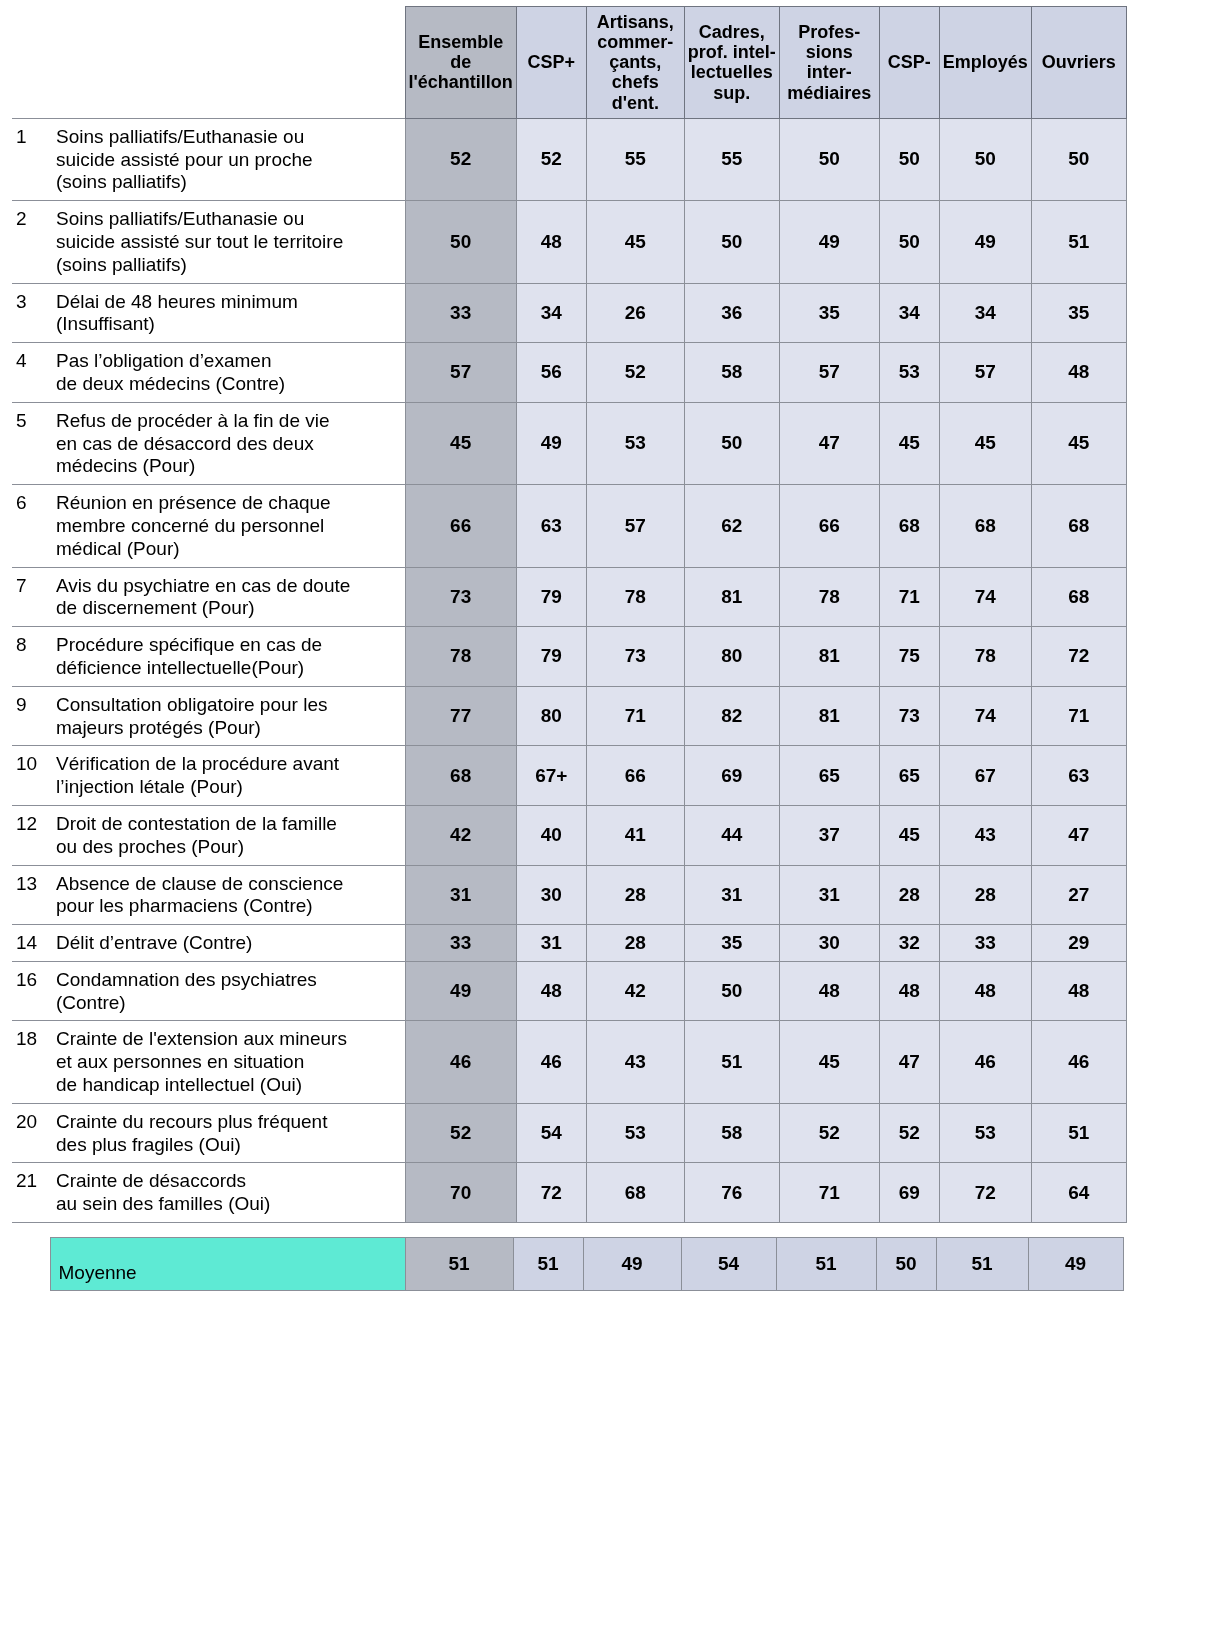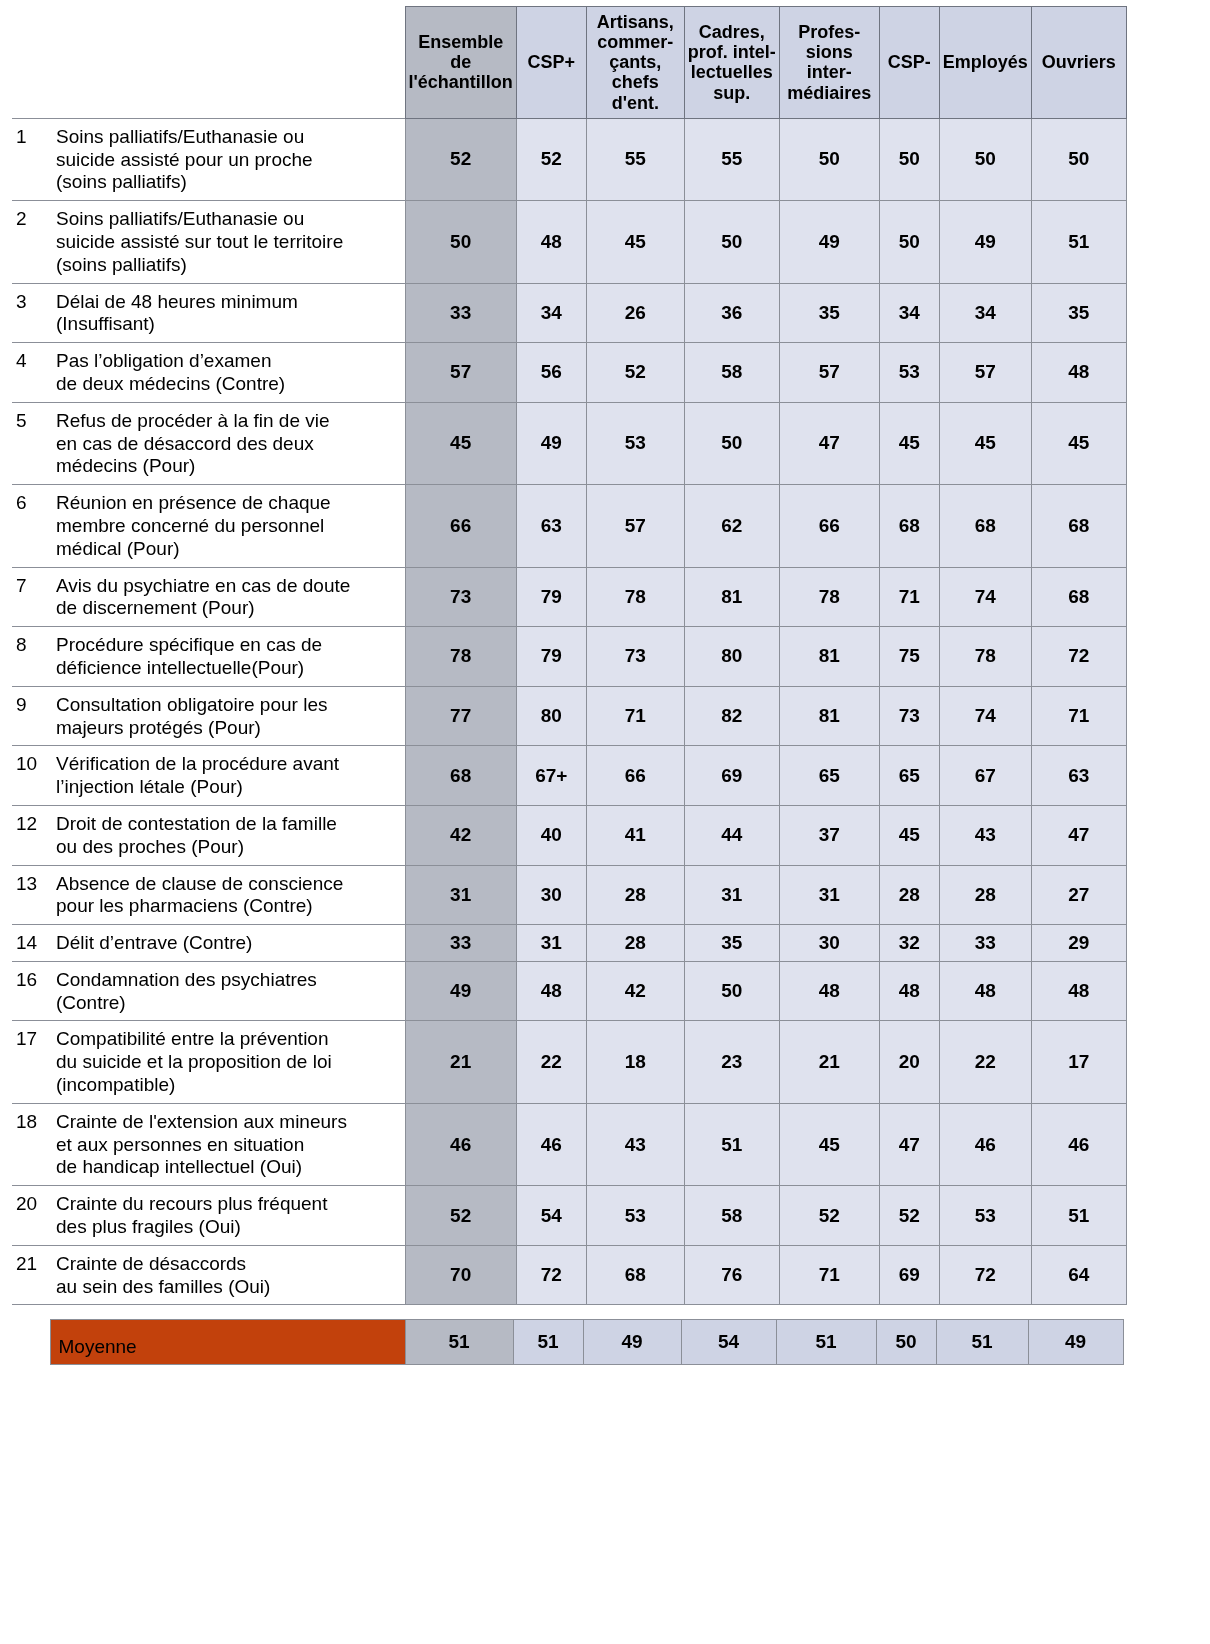--- a/index.html
+++ b/index.html
@@ -97,26 +97,26 @@
   }
 
   
   table.avg {
     border-collapse: collapse;
     table-layout: fixed;
     margin-left: 12px;
     margin-top: 14px;
   }
   td.avg-label {
-    background: #c2410c;
+    background: #5eead4;
     border: 1px solid #8b8f98;
     font-size: 19px;
     text-align: left;
     vertical-align: middle;
-    padding: 16px 6px 6px 8px;
+    padding: 24px 6px 6px 8px;
   }
   td.avg-blank {
     border: none;
     background: #ffffff;
   }
   td.avg-val {
     border: 1px solid #8b8f98;
     background: #ced3e4;
     font-size: 19px;
     font-weight: bold;
@@ -393,36 +393,20 @@
             <span class="lbl-line">(Contre)</span>
           </td>
           <td class="val ens">49</td>
           <td class="val">48</td>
           <td class="val">42</td>
           <td class="val">50</td>
           <td class="val">48</td>
           <td class="val">48</td>
           <td class="val">48</td>
           <td class="val">48</td>
-        </tr>
-        <tr>
-          <td class="num">17</td>
-          <td class="label">
-            <span class="lbl-line">Compatibilité entre la prévention</span>
-            <span class="lbl-line">du suicide et la proposition de loi</span>
-            <span class="lbl-line">(incompatible)</span>
-          </td>
-          <td class="val ens">21</td>
-          <td class="val">22</td>
-          <td class="val">18</td>
-          <td class="val">23</td>
-          <td class="val">21</td>
-          <td class="val">20</td>
-          <td class="val">22</td>
-          <td class="val">17</td>
         </tr>
         <tr>
           <td class="num">18</td>
           <td class="label">
             <span class="lbl-line">Crainte de l'extension aux mineurs</span>
             <span class="lbl-line">et aux personnes en situation</span>
             <span class="lbl-line">de handicap intellectuel (Oui)</span>
           </td>
           <td class="val ens">46</td>
           <td class="val">46</td>

